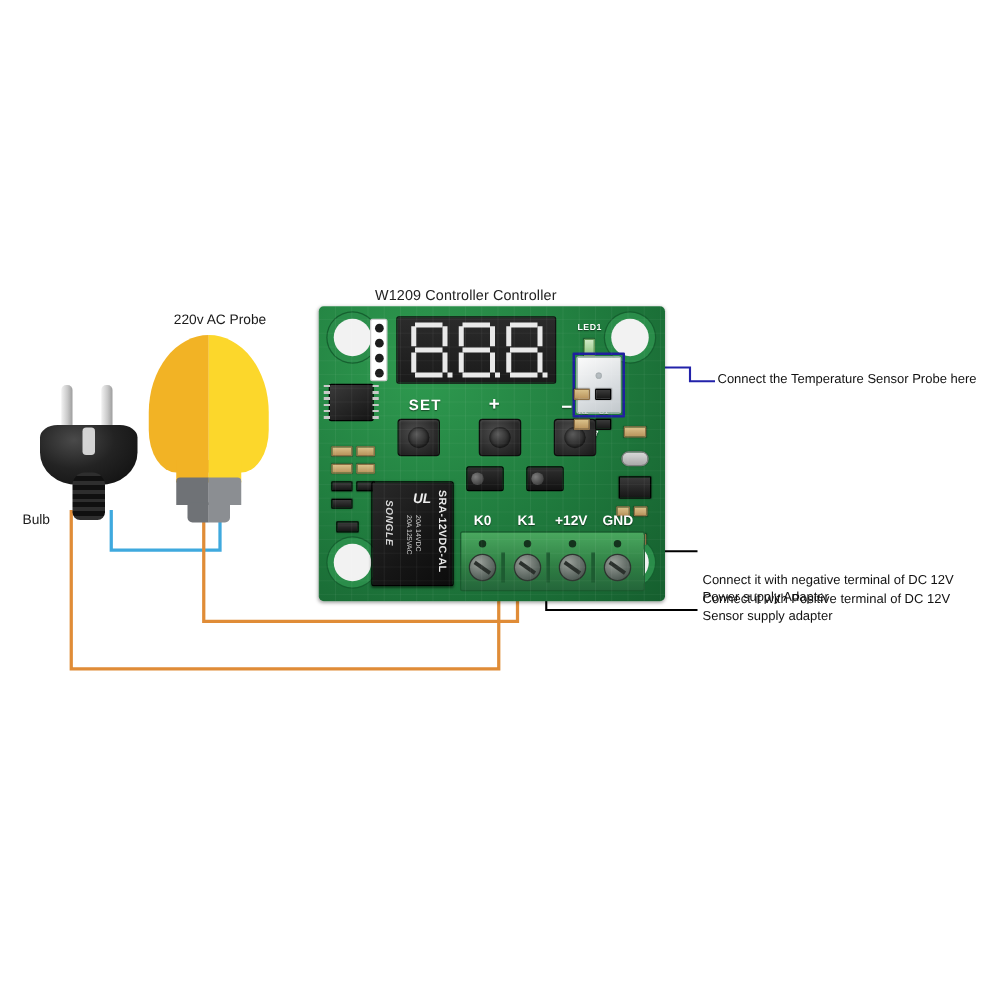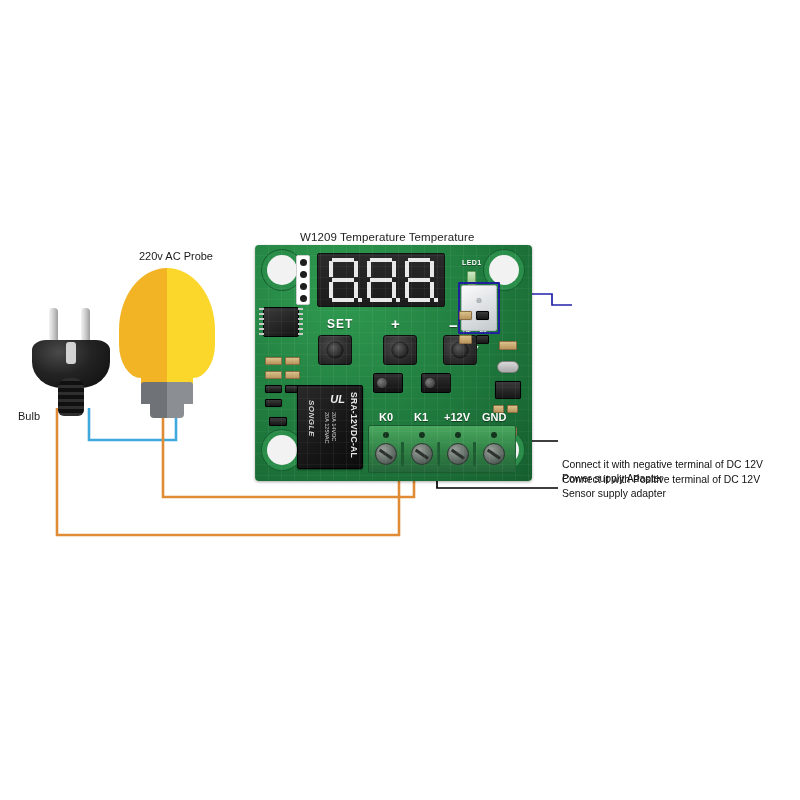--- a/index.html
+++ b/index.html
@@ -487,20 +487,21 @@
     <div id="bulb-skirt-r"></div>
   </div>
 
   <div id="plug" class="abs">
     <div class="prong" id="prong-l"></div>
     <div class="prong" id="prong-r"></div>
     <div id="plug-body"></div>
     <div id="plug-neck"></div>
   </div>
 
-  <div class="lbl" id="board-title">W1209 Temperature Temperature</div>
+  <div class="lbl" id="board-title">W1209 Controller Controller</div>
   <div class="lbl" id="bulb-label">220v AC Probe</div>
   <div class="lbl" id="plug-label">Bulb</div>
 
+  <div class="lbl callout-text" id="callout-sensor-text">Connect the Temperature Sensor Probe here</div>
   <div class="lbl callout-text" id="callout-neg-text">Connect it with negative terminal of DC 12V Power supply Adapter</div>
   <div class="lbl callout-text" id="callout-pos-text">Connect it with Positive terminal of DC 12V Sensor supply adapter</div>
 
 </div>
 
 </body></html>

